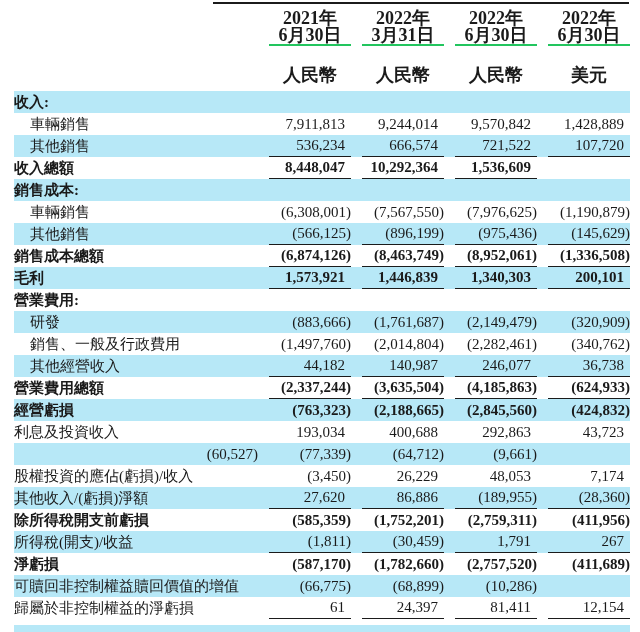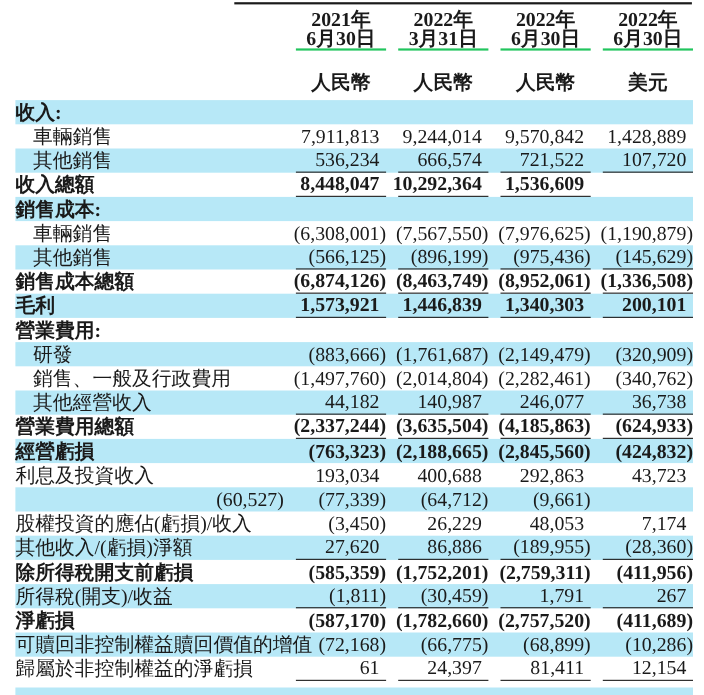--- a/index.html
+++ b/index.html
@@ -48,21 +48,21 @@
   .rows {
     position: absolute;
     top: 91px;
     left: 0;
     width: 616px;
   }
   .row {
     display: grid;
     grid-template-columns: 244px 93px 93px 93px 93px;
     height: 22px;
-    font-size: 18px;
+    font-size: 15px;
   }
   .row.shaded { background: #b7e8f7; }
   .row.bold { font-weight: bold; }
   .lbl {
     line-height: 22px;
     white-space: nowrap;
   }
   .lbl.ind { padding-left: 16px; }
   .num { height: 22px; }
   .nl {
@@ -611,25 +611,20 @@
           <div class="num">
             <div class="nl">
               <span class="v paren">(411,689)</span>
             </div>
           </div>
         </div>
         <div class="row shaded">
           <div class="lbl">可贖回非控制權益贖回價值的增值</div>
           <div class="num">
             <div class="nl">
-              <span class="v paren">(72,168)</span>
-            </div>
-          </div>
-          <div class="num">
-            <div class="nl">
               <span class="v paren">(66,775)</span>
             </div>
           </div>
           <div class="num">
             <div class="nl">
               <span class="v paren">(68,899)</span>
             </div>
           </div>
           <div class="num">
             <div class="nl">

